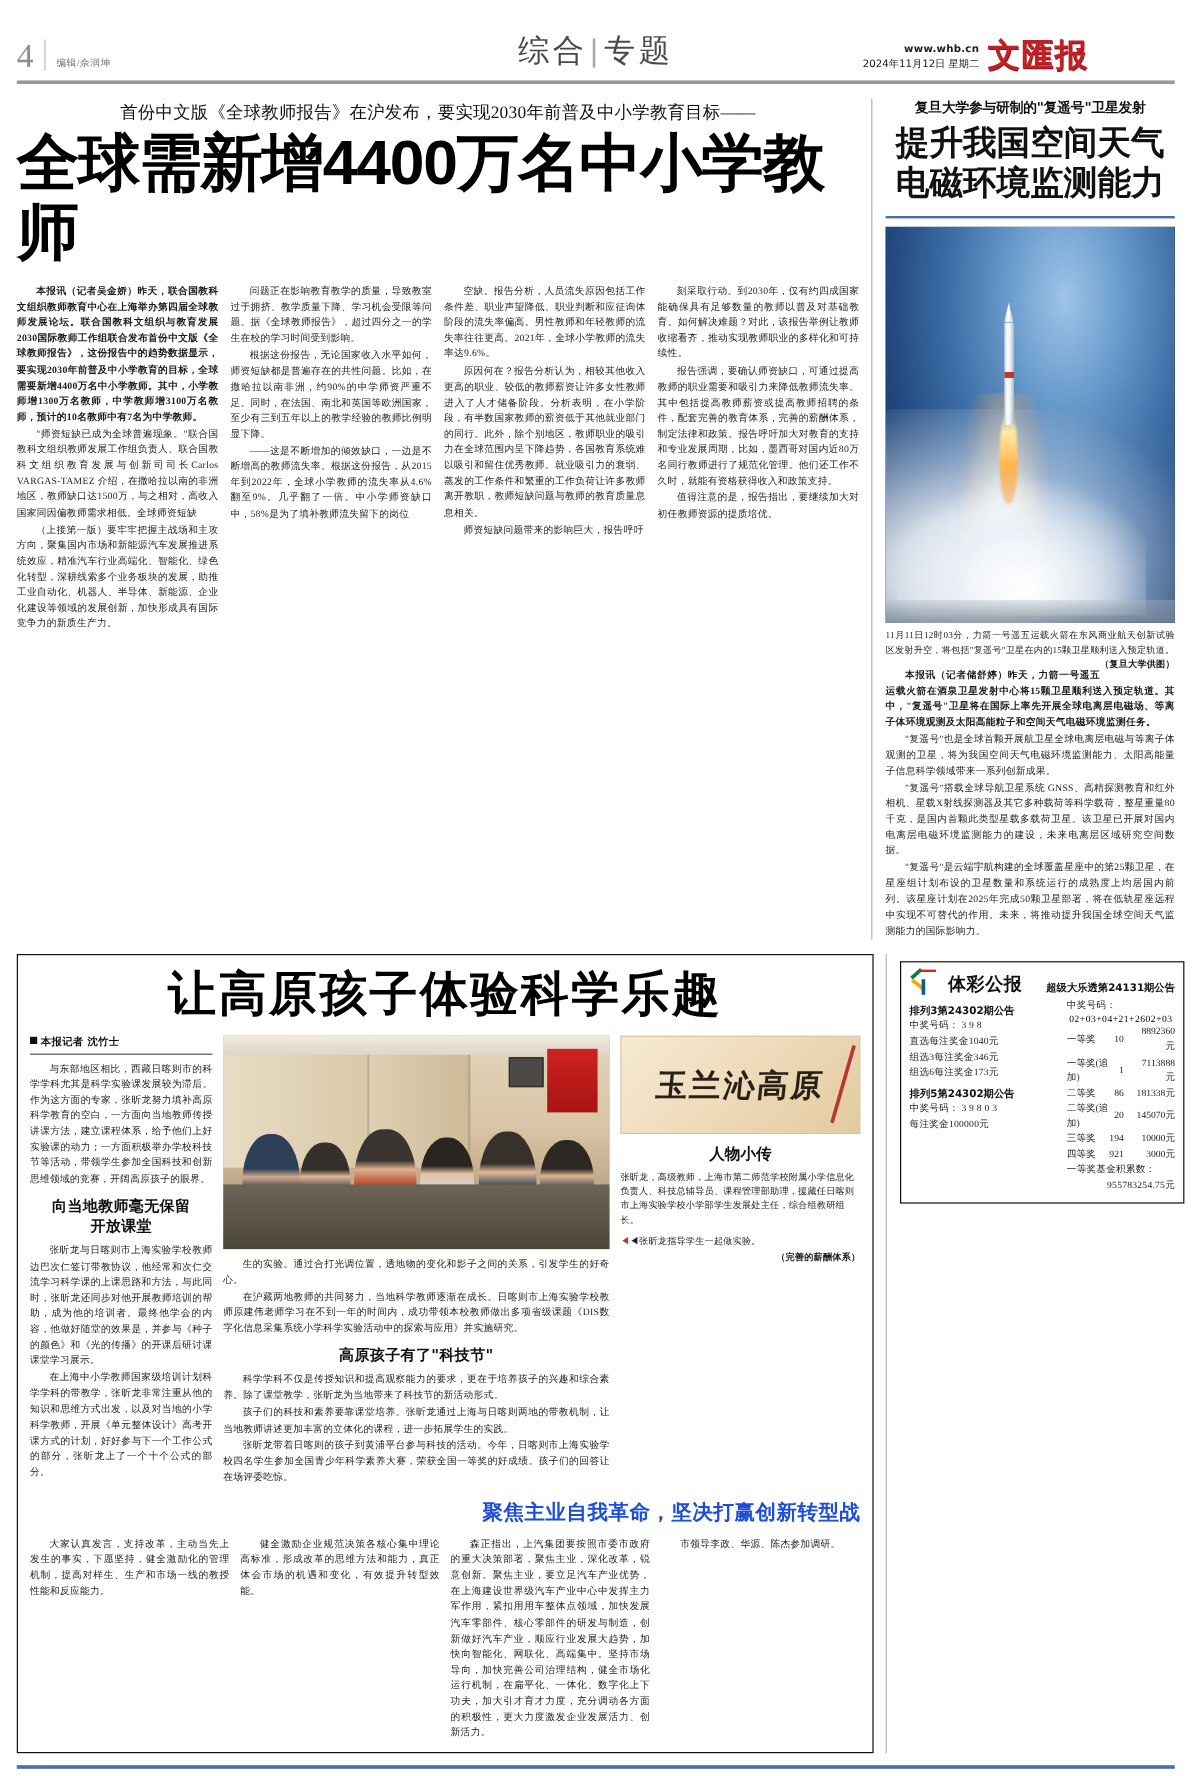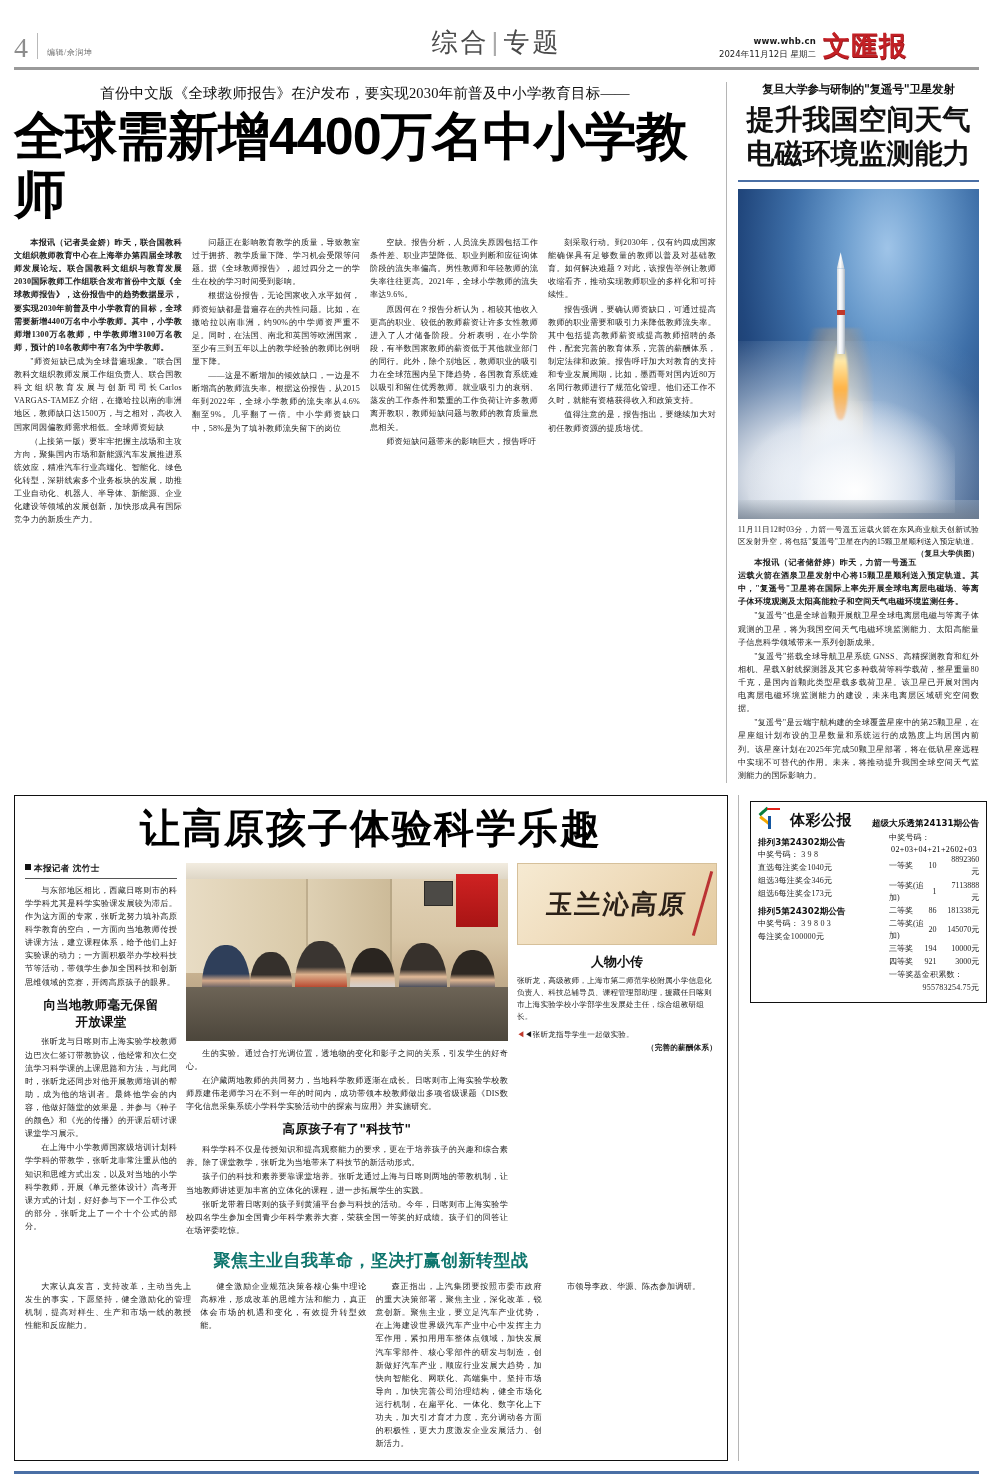--- a/index.html
+++ b/index.html
@@ -110,21 +110,21 @@
       letter-spacing: 2px; transform: skewX(-6deg); }
   .calli-slash { position: absolute; right: 6%; top: 8%; width: 3px; height: 84%; background: #b33; transform: rotate(16deg); }
 
   .person-box { margin-top: 8px; }
   .person-title { text-align: center; font-weight: bold; font-size: 13px; color: #111; margin-bottom: 4px; }
   .cap-small { font-family: "Liberation Serif", serif; font-size: 7.6px; line-height: 1.6; color: #1c1c1c; letter-spacing: .2px; }
   .cap-small .arrow { color: #c0392b; }
   .cap-right { text-align: right; font-weight: bold; }
 
   
-  .mid-lower-head { text-align: center; font-weight: bold; font-size: 17px; color: #0f766e; margin: 11px 0 8px; letter-spacing: .5px; }
+  .mid-lower-head { text-align: right; font-weight: bold; font-size: 17px; color: #1d4ed8; margin: 11px 0 8px; letter-spacing: .5px; }
   .mid-lower-cols { display: flex; gap: 9px; }
   .mid-lower-cols .col { flex: 1; }
 
   
   .lot-box { border: 1.4px solid #111; padding: 6px 7px 7px; margin-top: 6px; }
   .lot-head { display: flex; align-items: flex-end; gap: 6px; }
   .lot-logo { width: 26px; height: 22px; position: relative; flex: 0 0 auto; }
   .lot-logo i { position: absolute; display: block; }
   .lot-logo .s1 { left: 0; top: 2px; width: 11px; height: 2.6px; background: #0a7d3c; transform: rotate(-42deg); }
   .lot-logo .s2 { left: 9px; top: 0; width: 13px; height: 2.6px; background: #e2231a; }

